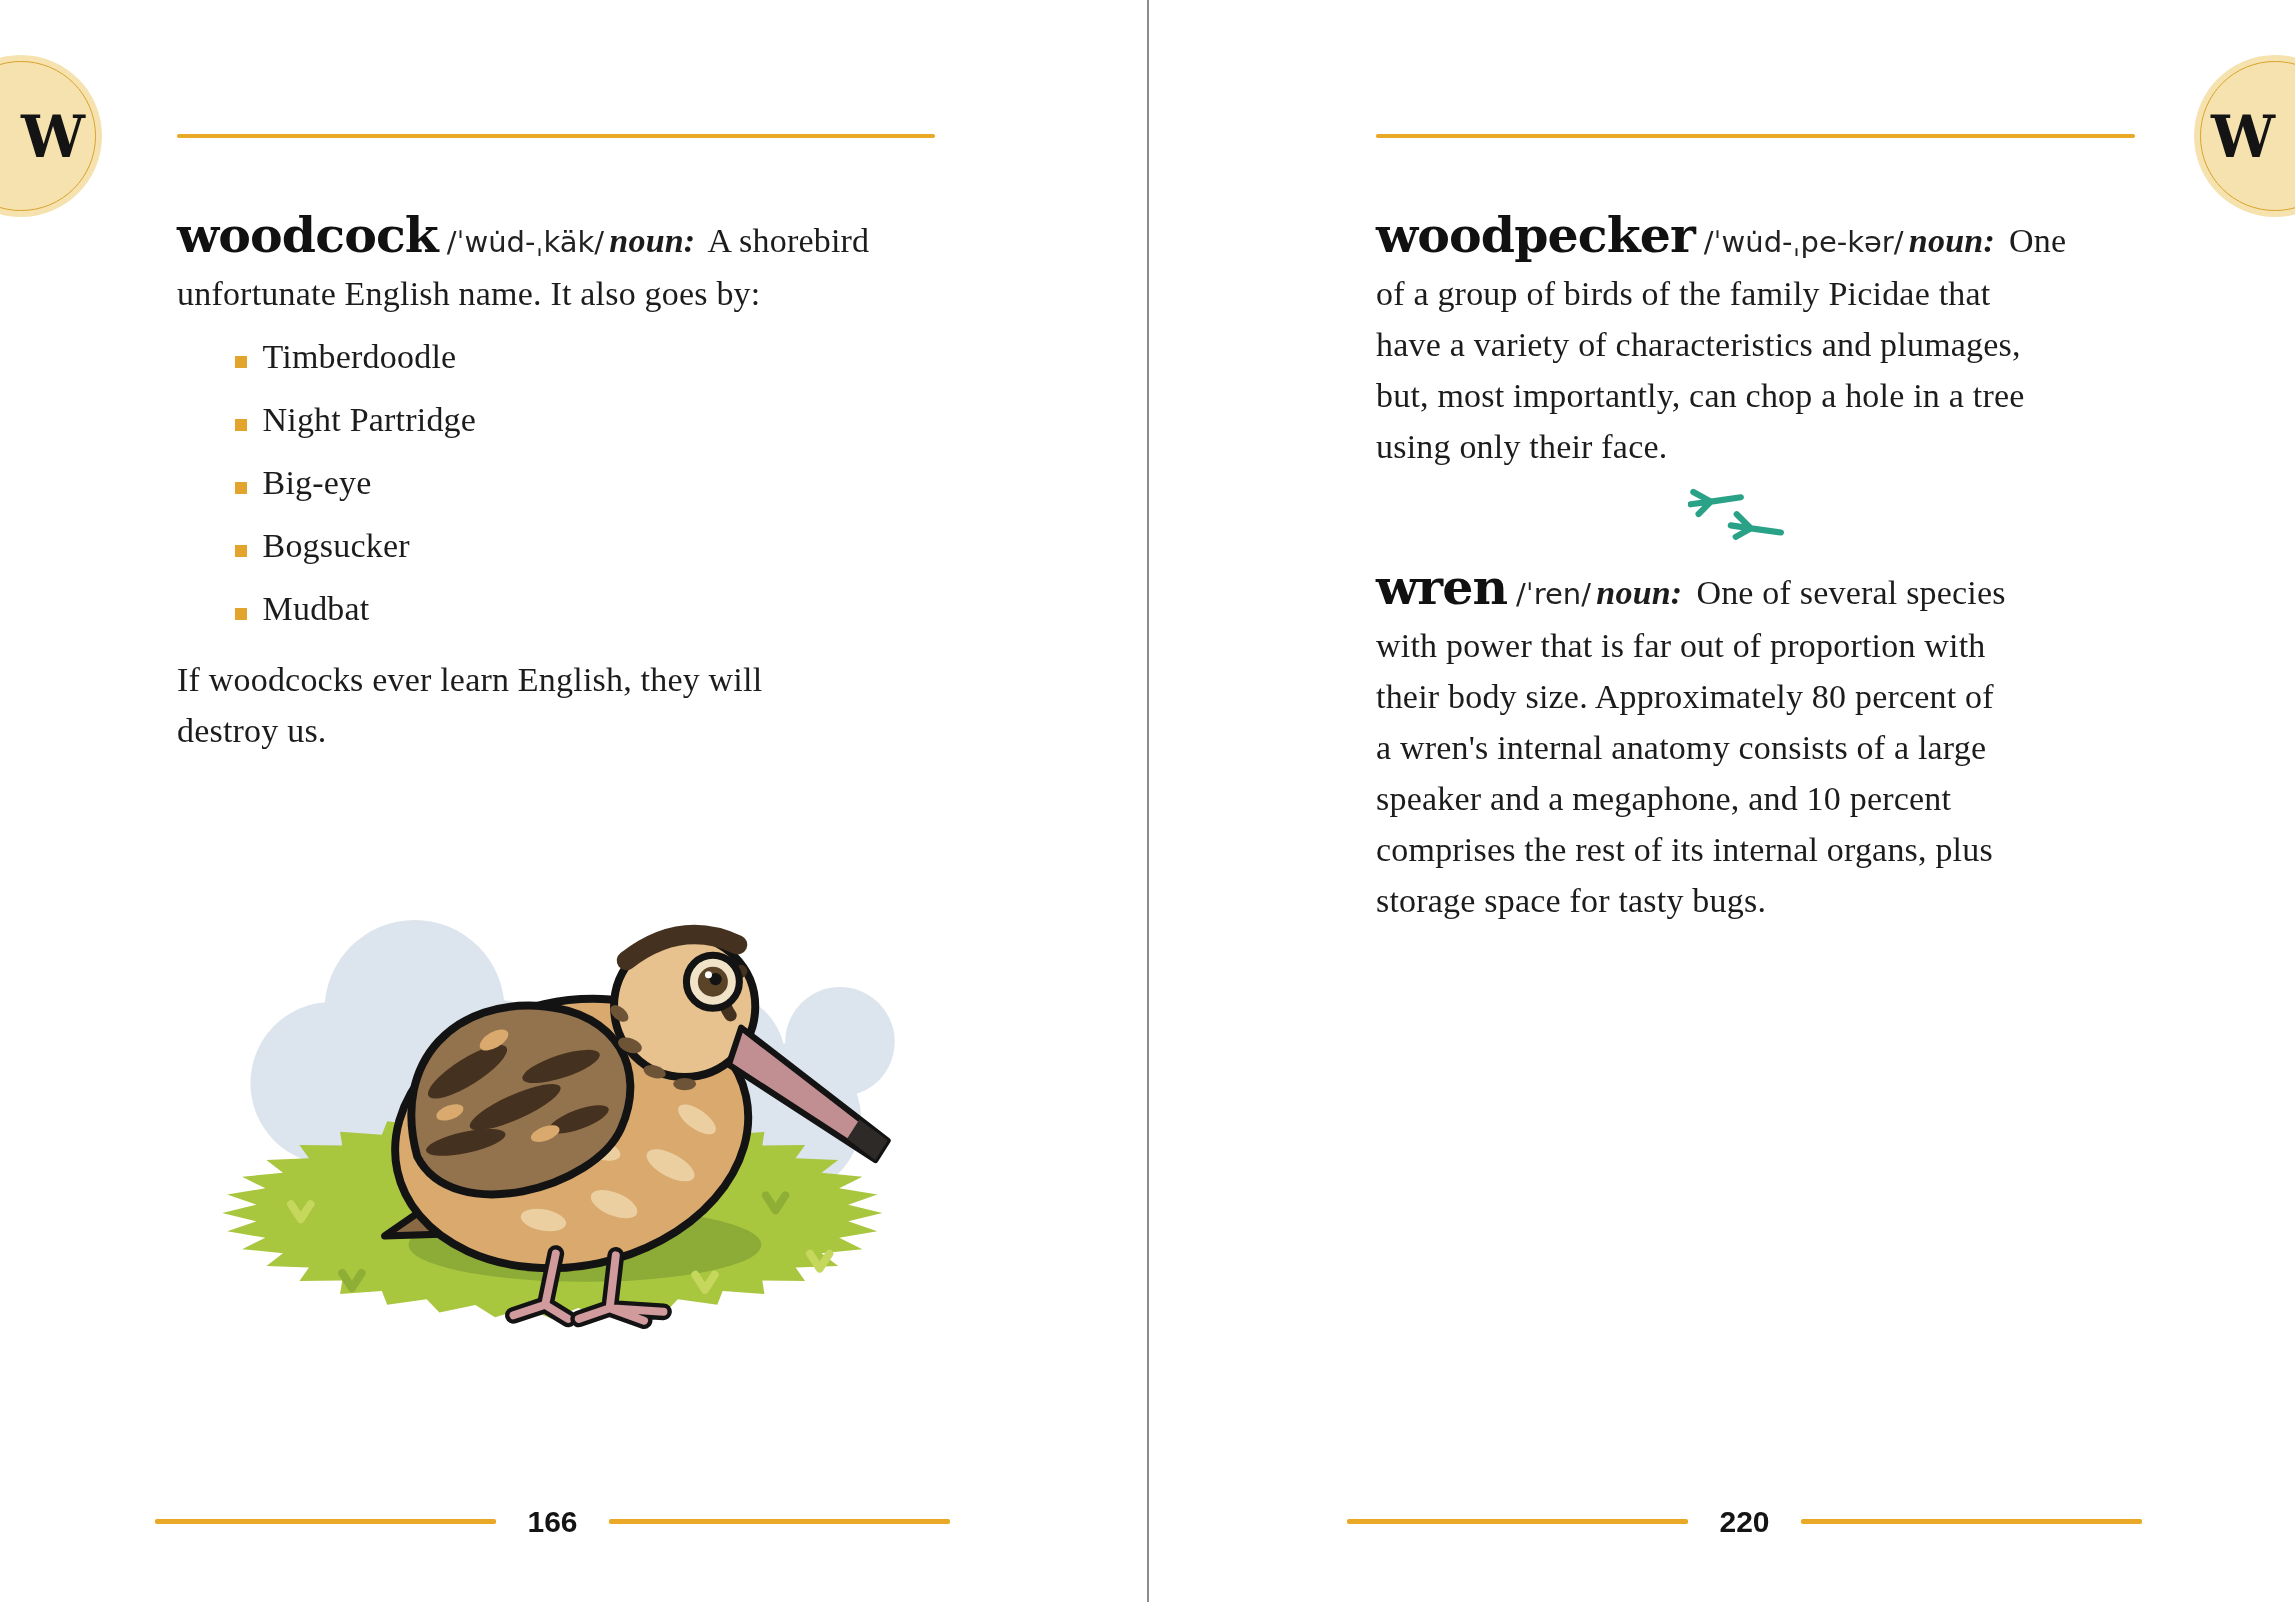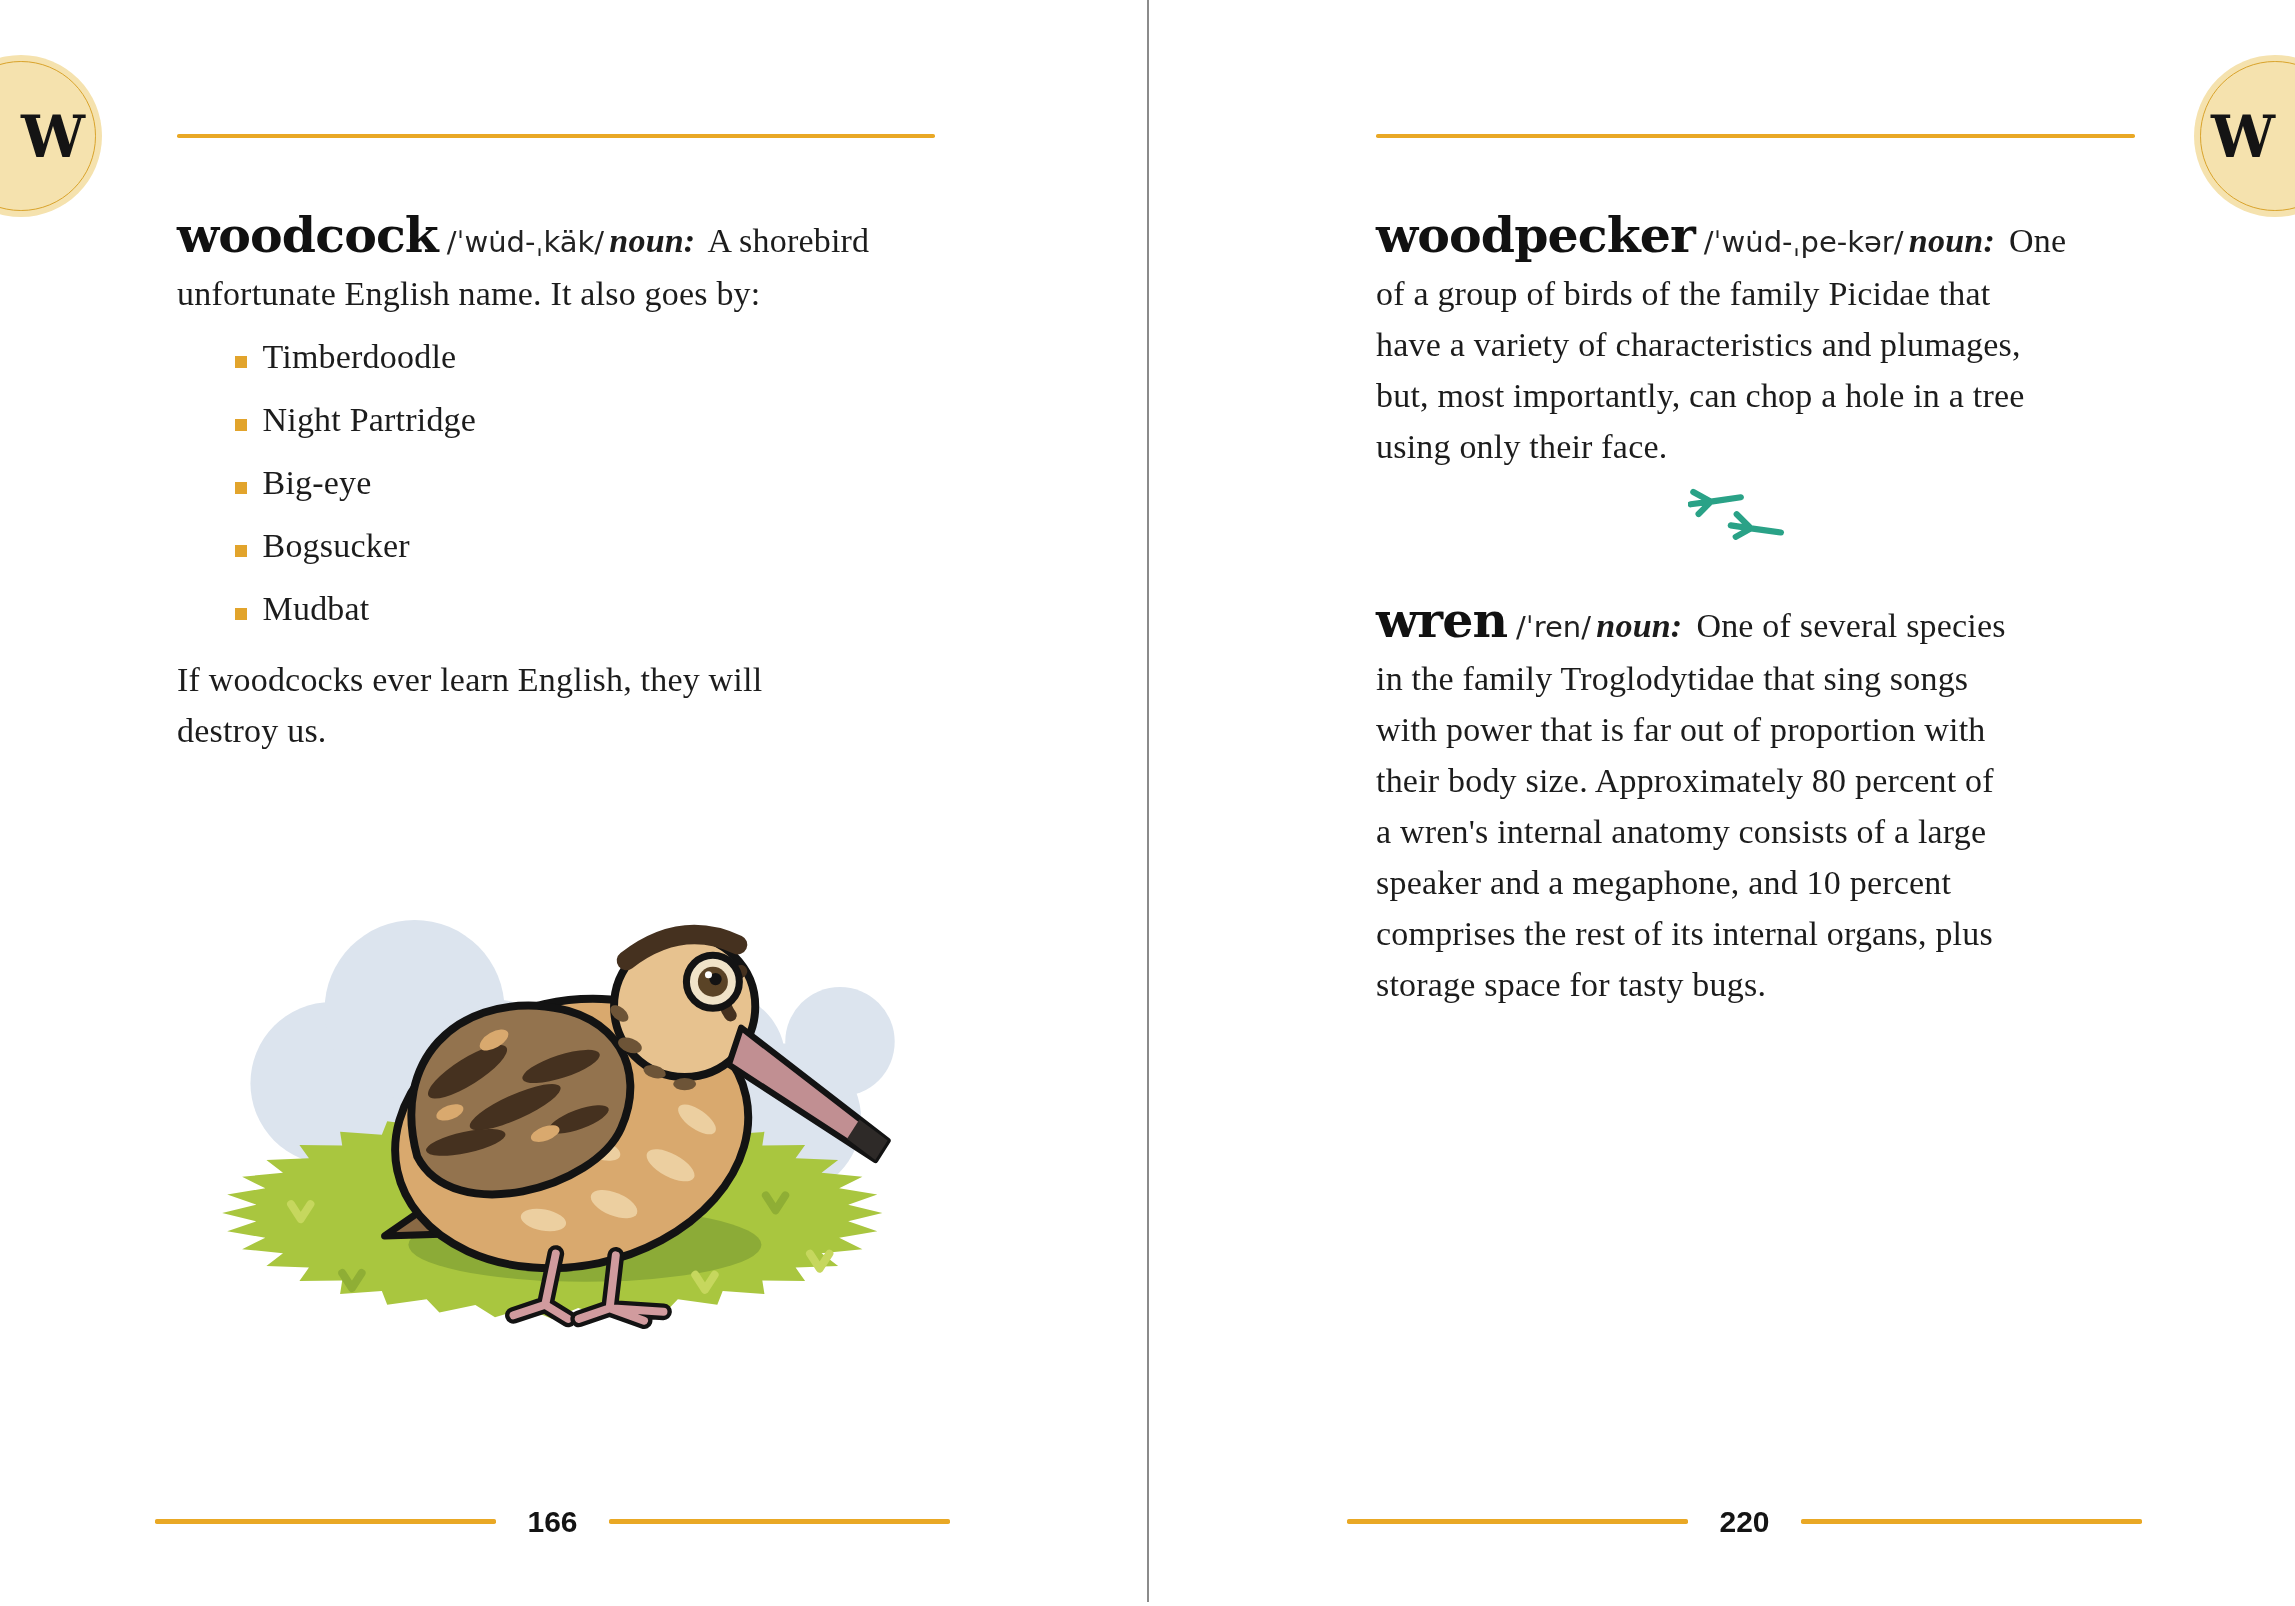--- a/index.html
+++ b/index.html
@@ -23,21 +23,21 @@
   .badge-left .badge-letter{margin-left:64px;}
   .badge-right .badge-letter{margin-right:64px;}
 
   .toprule{position:absolute;top:134px;height:4.4px;background:#e9a825;border-radius:1.8px;}
   .toprule-left{left:177px;width:758px;}
   .toprule-right{left:228px;width:759px;}
 
   .entry{position:absolute;font-size:34px;line-height:51px;letter-spacing:0.2px;}
   .entry-woodcock{left:177px;top:210px;width:781px;}
   .entry-woodpecker{left:228px;top:210px;width:781px;}
-  .entry-wren{left:228px;top:595px;width:781px;}
+  .entry-wren{left:228px;top:562px;width:781px;}
 
   .bl{line-height:51px;white-space:nowrap;}
   .headword{font-family:"DejaVu Serif",serif;font-weight:700;font-size:49px;letter-spacing:-0.9px;color:#111;}
   .pron{font-family:"DejaVu Sans","Liberation Sans",sans-serif;font-size:29px;letter-spacing:0;margin:0 5.3px 0 8.8px;color:#222;}
   .pos{font-weight:700;font-style:italic;margin-right:5.3px;}
   .genus{font-style:italic;}
 
   .alias-list{margin:6.2px 0 0 58px;}
   .alias{line-height:63px;white-space:nowrap;}
   .alias-bullet{display:inline-block;width:11.5px;height:12.4px;background:#e2a42c;margin-right:16px;}
@@ -176,21 +176,20 @@
         <path d="M60 15 L26 20 M26 20 L6 9 M26 20 L3 23 M26 20 L12 34"></path>
       </g>
       <g transform="translate(52,24) rotate(16)">
         <path d="M60 15 L26 20 M26 20 L6 9 M26 20 L3 23 M26 20 L12 34"></path>
       </g>
     </g>
   </svg>
 
   <div class="entry entry-wren">
     <div class="bl"><span class="headword">wren</span><span class="pron">/ˈren/</span><span class="pos">noun:</span> <span>One of several species</span></div>
-    <div class="bl">in the family Troglodytidae that sing songs</div>
     <div class="bl">with power that is far out of proportion with</div>
     <div class="bl">their body size. Approximately 80 percent of</div>
     <div class="bl">a wren's internal anatomy consists of a large</div>
     <div class="bl">speaker and a megaphone, and 10 percent</div>
     <div class="bl">comprises the rest of its internal organs, plus</div>
     <div class="bl">storage space for tasty bugs.</div>
   </div>
 
   <div class="footer footer-right">
     <div class="fline"></div>

